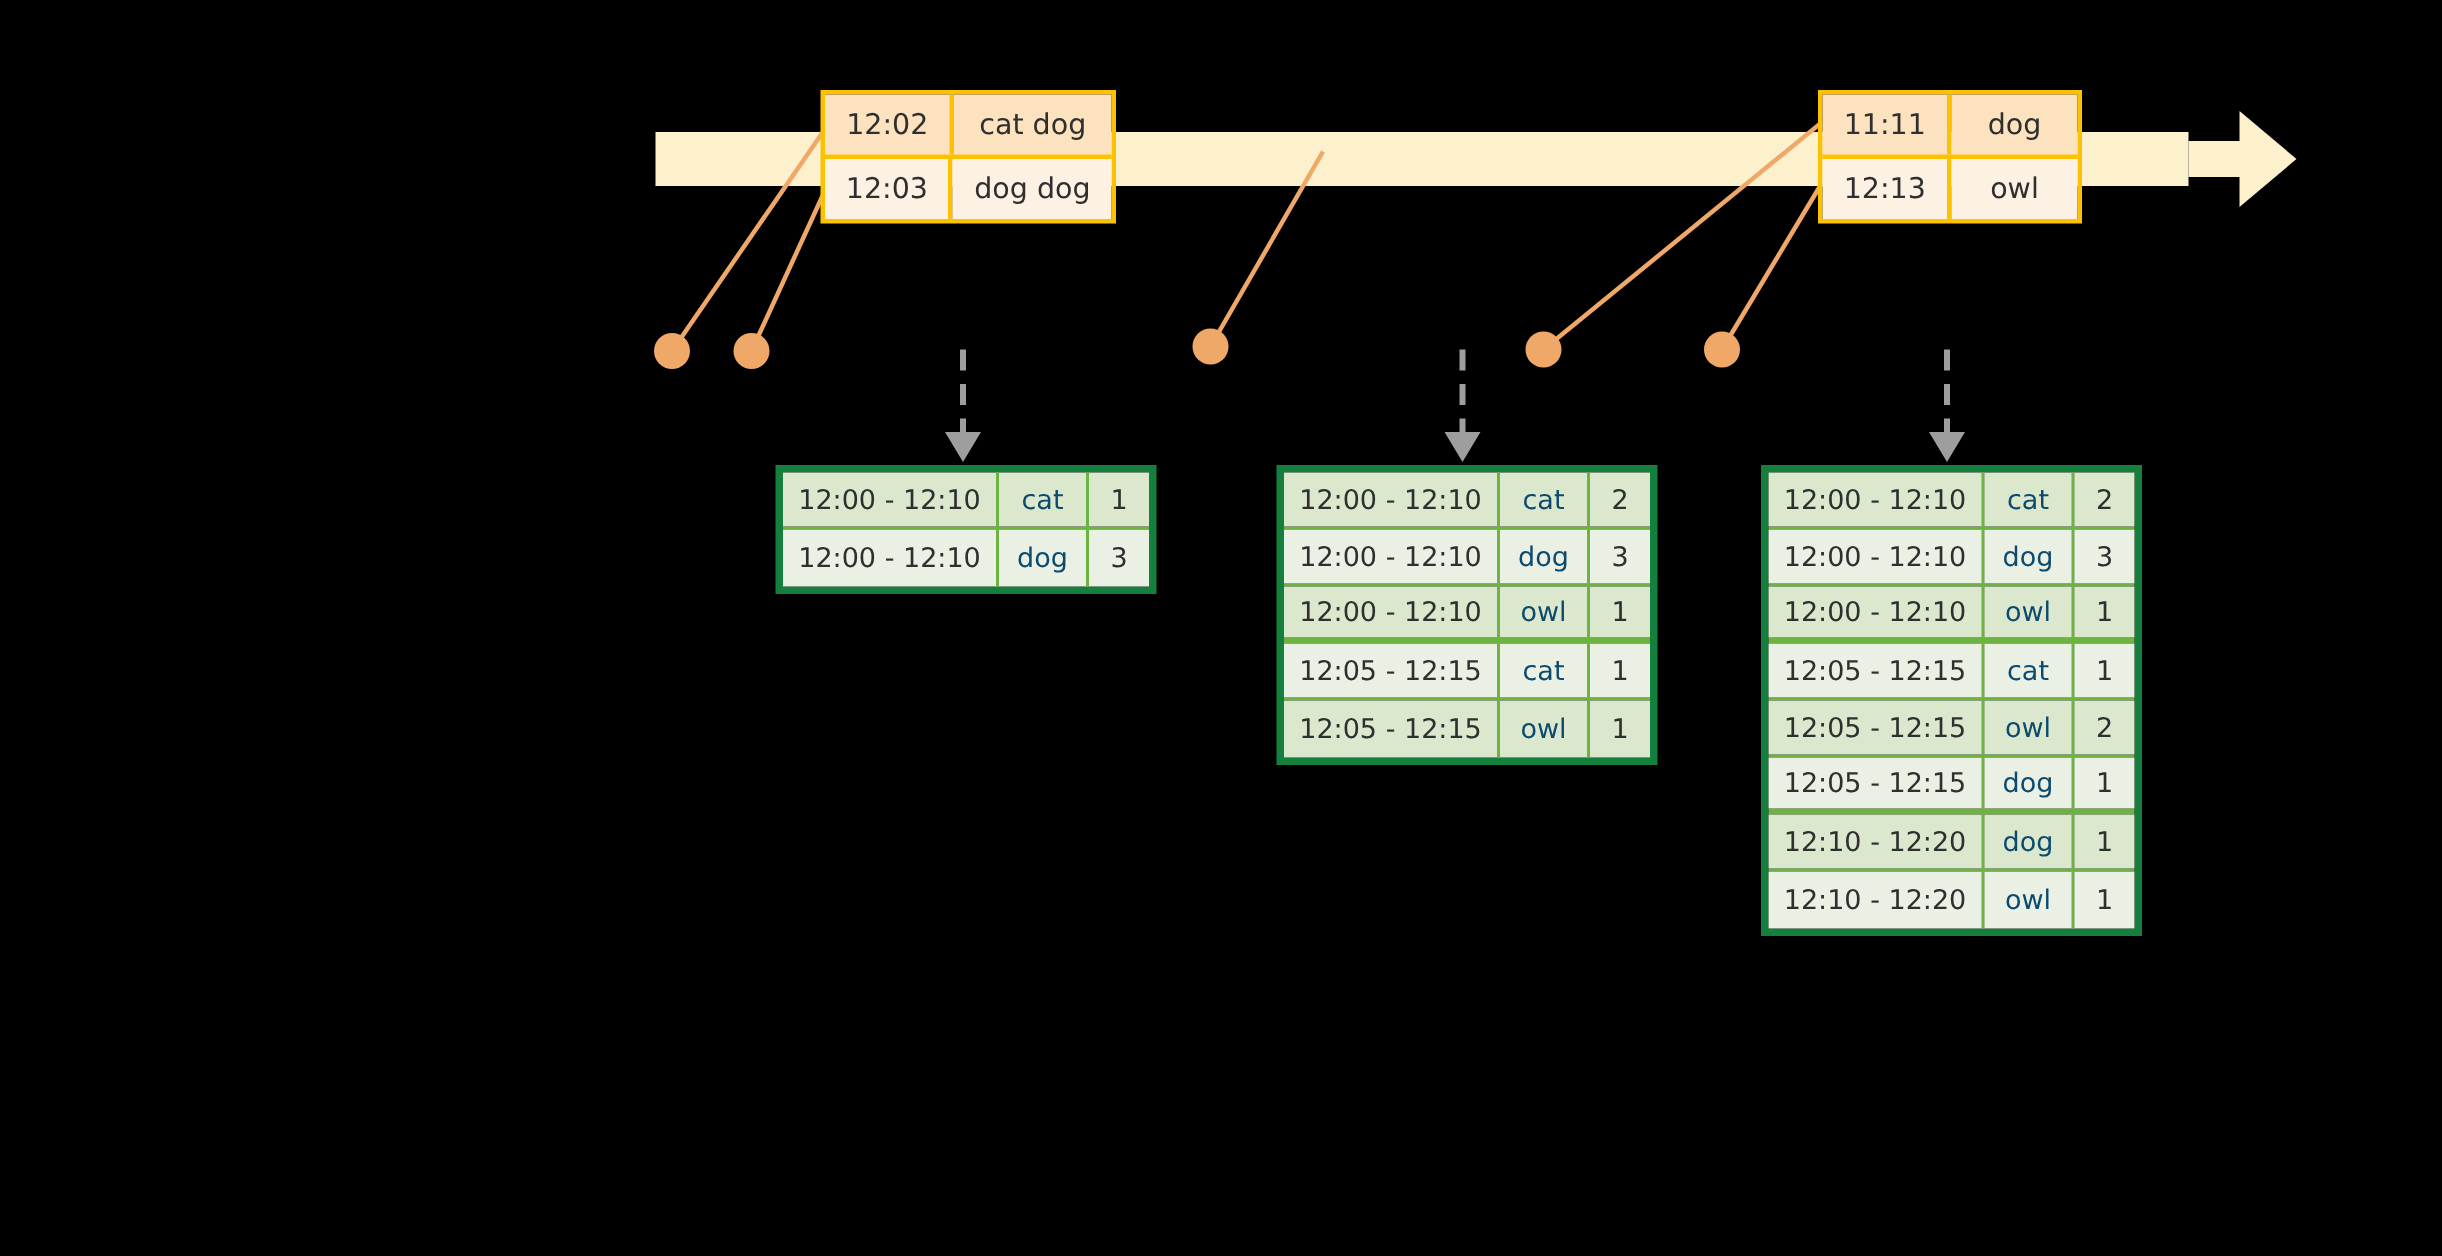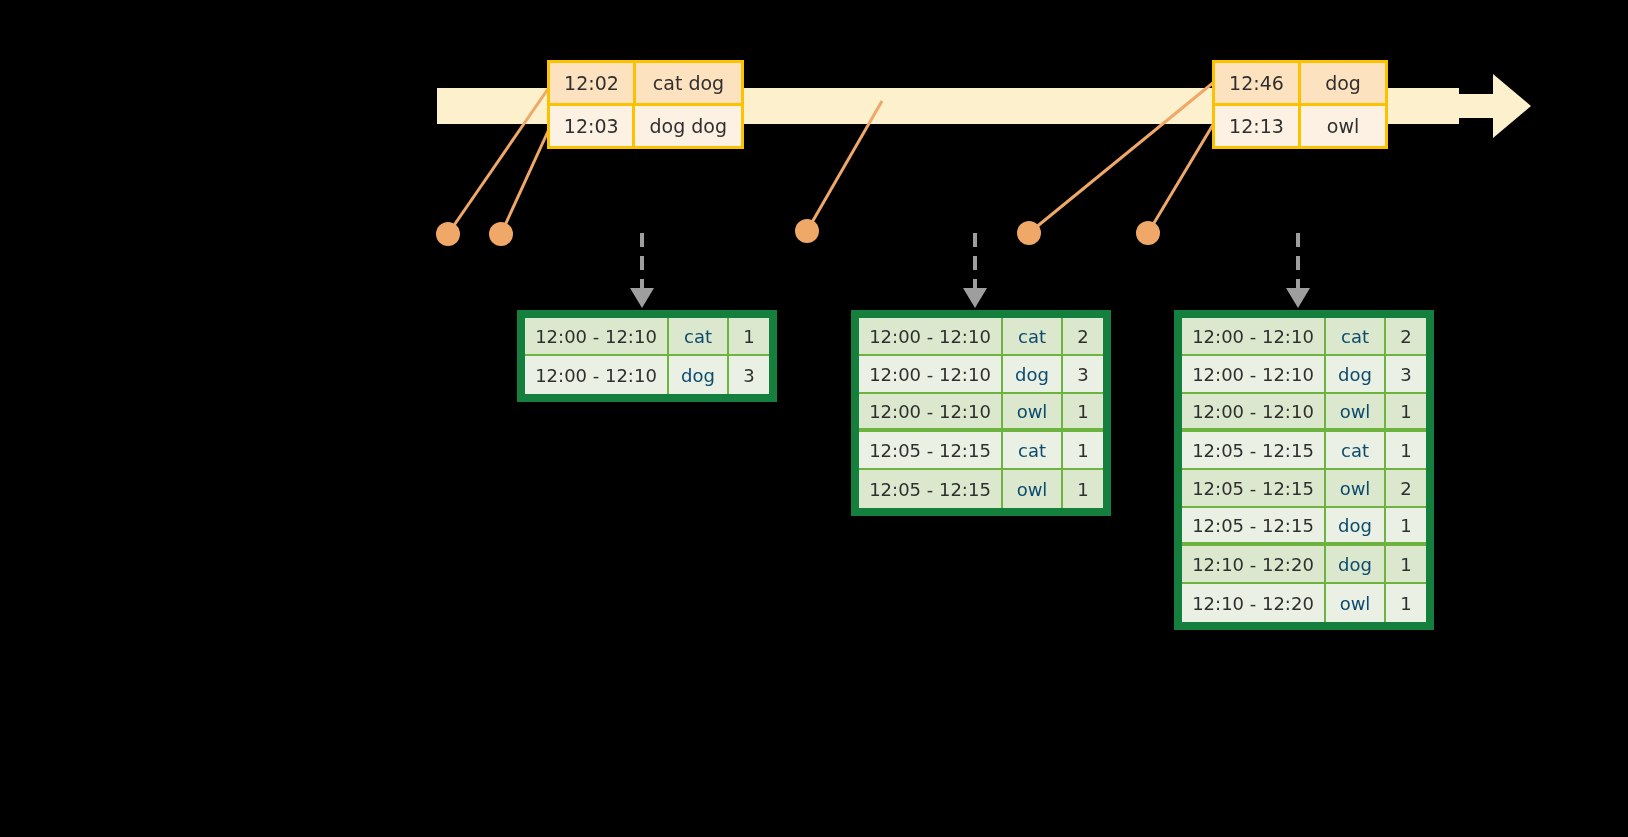--- a/index.html
+++ b/index.html
@@ -87,21 +87,21 @@
     white-space: nowrap;
   }
 
   #event-box-1 { left: 505px; top: 60px;  width: 197px; }
   #event-box-2 { left: 837px; top: 80px;  width: 197px; }
   #event-box-3 { left: 1170px; top: 60px; width: 176px; }
 
   
   .result-table {
     position: absolute;
-    border: 8px solid #15803d;
+    border: 5px solid #15803d;
     box-sizing: border-box;
     display: flex;
     flex-direction: column;
   }
   .res-row {
     display: flex;
     align-items: stretch;
     height: 38px;
     border-bottom: 2px solid #6cb33f;
     box-sizing: border-box;
@@ -191,21 +191,21 @@
         <div class="ev-time">12:02</div>
         <div class="ev-text">cat dog</div>
       </div>
       <div class="event-row shade-b">
         <div class="ev-time">12:03</div>
         <div class="ev-text">dog dog</div>
       </div>
     </div>
   <div class="event-box" id="event-box-3">
       <div class="event-row shade-a">
-        <div class="ev-time">12:46</div>
+        <div class="ev-time">11:11</div>
         <div class="ev-text">dog</div>
       </div>
       <div class="event-row shade-b">
         <div class="ev-time">12:13</div>
         <div class="ev-text">owl</div>
       </div>
     </div>
 
   <div class="result-table" id="result-table-1">
       <div class="res-row shade-a">

